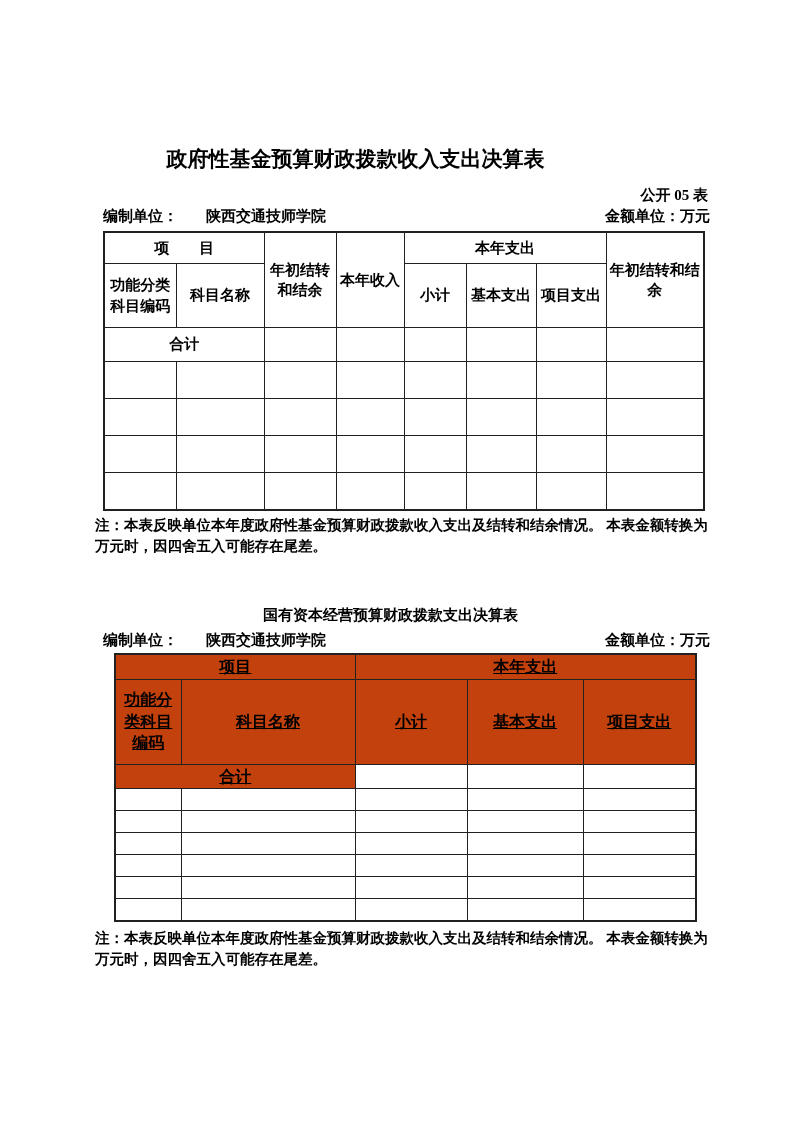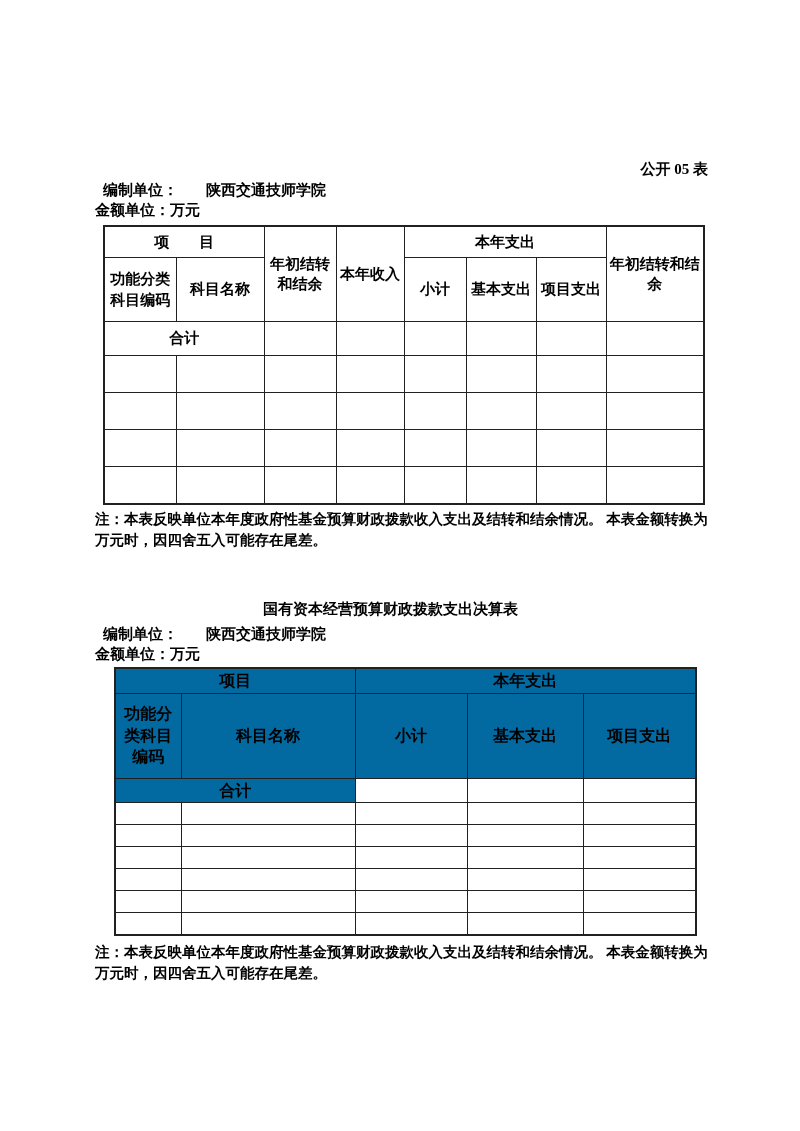--- a/index.html
+++ b/index.html
@@ -10,52 +10,53 @@
   }
   .content { width: 615px; margin-left: 95px; padding-top: 146px; }
 
   .doc-title { font-weight: bold; text-align: center; margin: 0; }
   .title1 { font-size: 21px; line-height: 26px; transform: translateX(-47px); }
   .title2 { font-size: 15px; line-height: 28px; transform: translateX(-12px); margin-top: 44px; }
 
   .code-line { text-align: right; font-size: 15px; font-weight: bold;
                line-height: 20px; margin-top: 13px; padding-right: 2px; }
   .meta-row { display: flex; justify-content: space-between;
-              font-size: 15px; font-weight: bold; line-height: 20px; margin-top: 1px; flex-direction: column; }
+              font-size: 15px; font-weight: bold; line-height: 20px; margin-top: 1px; }
   .meta-left { padding-left: 8px; }
   .org-value { margin-left: 28px; }
 
   table.t { border-collapse: collapse; table-layout: fixed; border: 2px solid #212121; }
   .t th, .t td { border: 1px solid #212121; text-align: center; vertical-align: middle;
                  padding: 1px 2px; font-weight: bold; line-height: 1.35; overflow: hidden; }
   .t td.ec { font-weight: normal; }
 
   .tbl1 { width: 600px; margin: 5px 0 0 8px; font-size: 15px; }
   .tbl1 tr.r1 th { height: 28px; }
   .tbl1 tr.r2 th { height: 61px; }
   .tbl1 tr.rt td { height: 31px; }
   .tbl1 tr.re td { height: 34px; }
 
   .tbl2 { width: 581px; margin: 0 0 0 19px; font-size: 16px; }
   .tbl2 tr.r1 th { height: 19px; }
   .tbl2 tr.r2 th { height: 82px; }
   .tbl2 tr.rt td { height: 19px; }
   .tbl2 tr.re td { height: 19px; }
-  .gray { background: #0369a1; }
+  .gray { background: #c2410c; text-decoration: underline; }
 
   .note { font-size: 14.5px; font-weight: bold; line-height: 21px;
           margin: 4px 0 0 0; width: 615px; }
   .sp { margin-top: 3px; }
 </style>
 </head>
 <body>
 
 <div class="content">
 
   <section>
+    <h1 class="doc-title title1">政府性基金预算财政拨款收入支出决算表</h1>
     <div class="code-line">公开 05 表</div>
     <div class="meta-row">
       <div class="meta-left">
         <span>编制单位：</span><span class="org-value">陕西交通技师学院</span>
       </div>
       <div>金额单位：万元</div>
     </div>
 
     <table class="t tbl1">
       <colgroup>

